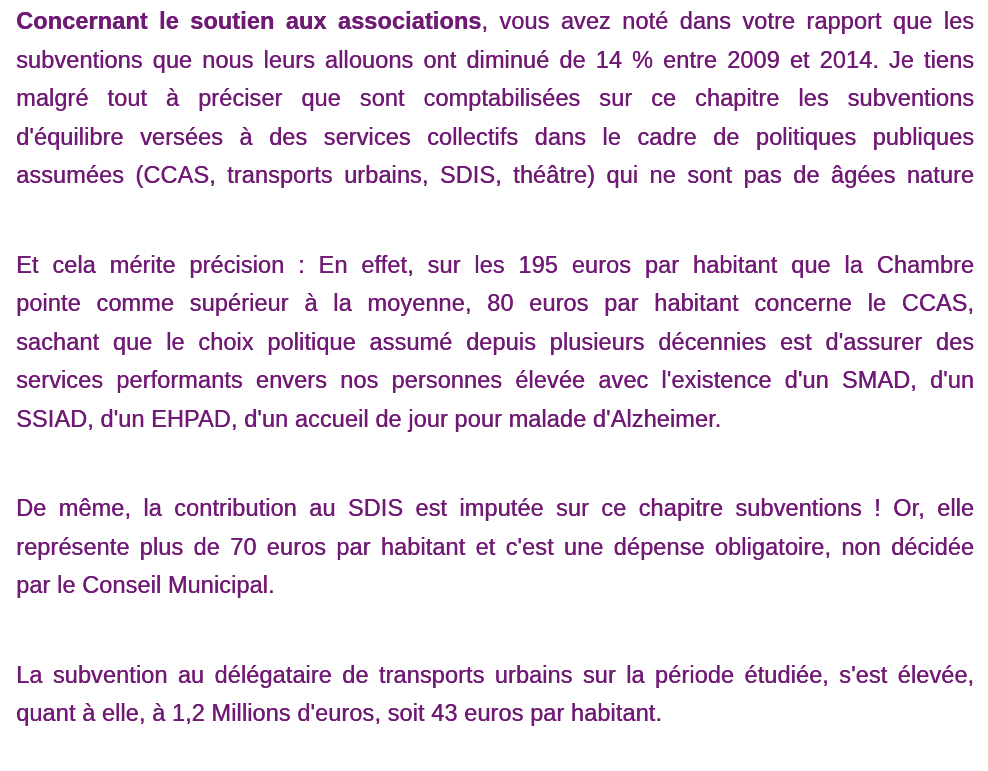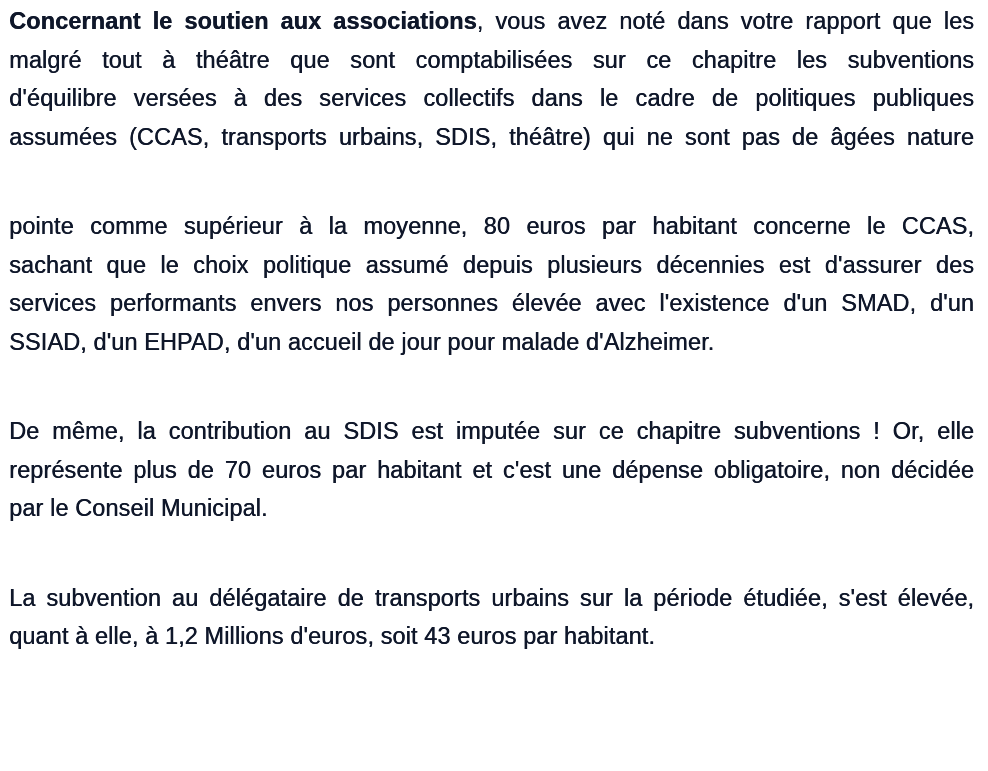--- a/index.html
+++ b/index.html
@@ -5,25 +5,25 @@
   html, body {
     margin: 0;
     padding: 0;
     background: #ffffff;
   }
   .page {
     width: 988px;
     height: 771px;
     box-sizing: border-box;
     background: #ffffff;
-    color: #0f172a;
+    color: #701a75;
     font-family: "Liberation Sans", sans-serif;
     font-size: 23.5px;
     line-height: 38.5px;
-    padding: 2px 14px 0 9px;
+    padding: 2px 14px 0 16px;
     overflow: hidden;
     
     text-shadow: 0.45px 0 0 currentColor;
     letter-spacing: 0.1px;
   }
   .para {
     margin: 0 0 51px 0;
   }
   .para:last-child {
     margin-bottom: 5px;
@@ -40,26 +40,28 @@
     font-weight: bold;
   }
 </style>
 </head>
 <body>
 
 <div class="page">
 
   <div class="para">
     <div class="line"><span class="b">Concernant le soutien aux associations</span><span>, vous avez noté dans votre rapport que les</span></div>
-    <div class="line">malgré tout à théâtre que sont comptabilisées sur ce chapitre les subventions</div>
+    <div class="line">subventions que nous leurs allouons ont diminué de 14 % entre 2009 et 2014. Je tiens</div>
+    <div class="line">malgré tout à préciser que sont comptabilisées sur ce chapitre les subventions</div>
     <div class="line">d'équilibre versées à des services collectifs dans le cadre de politiques publiques</div>
     <div class="line">assumées (CCAS, transports urbains, SDIS, théâtre) qui ne sont pas de âgées nature</div>
   </div>
 
   <div class="para">
+    <div class="line">Et cela mérite précision : En effet, sur les 195 euros par habitant que la Chambre</div>
     <div class="line">pointe comme supérieur à la moyenne, 80 euros par habitant concerne le CCAS,</div>
     <div class="line">sachant que le choix politique assumé depuis plusieurs décennies est d'assurer des</div>
     <div class="line">services performants envers nos personnes élevée avec l'existence d'un SMAD, d'un</div>
     <div class="line last">SSIAD, d'un EHPAD, d'un accueil de jour pour malade d'Alzheimer.</div>
   </div>
 
   <div class="para">
     <div class="line">De même, la contribution au SDIS est imputée sur ce chapitre subventions ! Or, elle</div>
     <div class="line">représente plus de 70 euros par habitant et c'est une dépense obligatoire, non décidée</div>
     <div class="line last">par le Conseil Municipal.</div>

